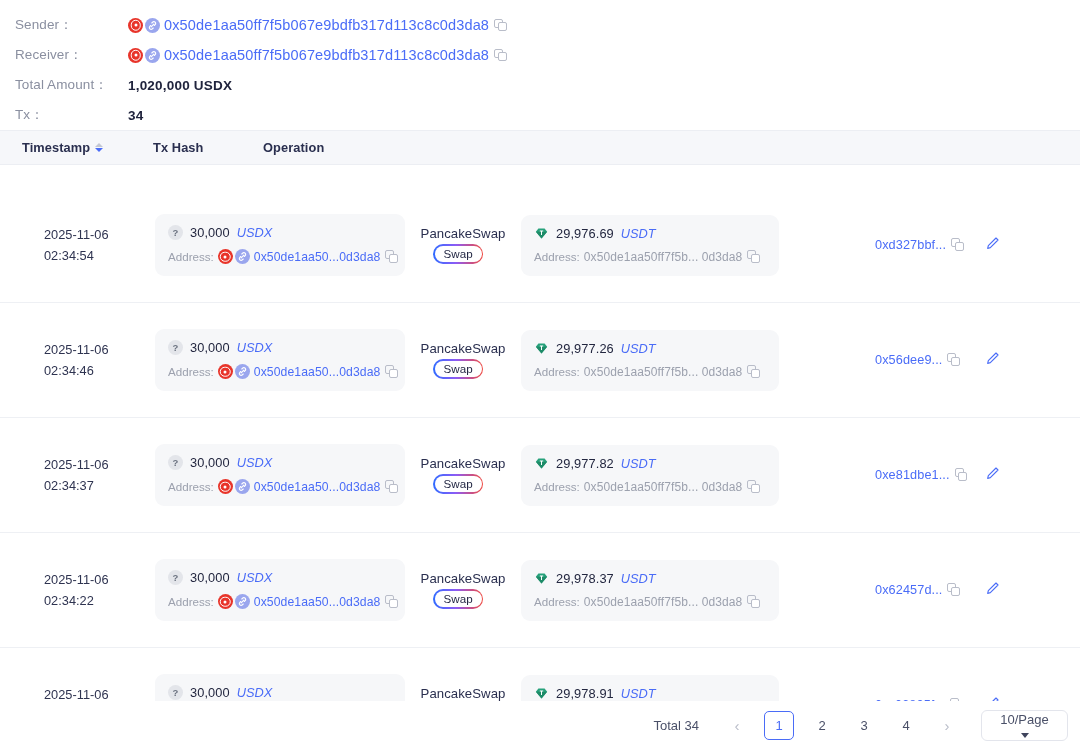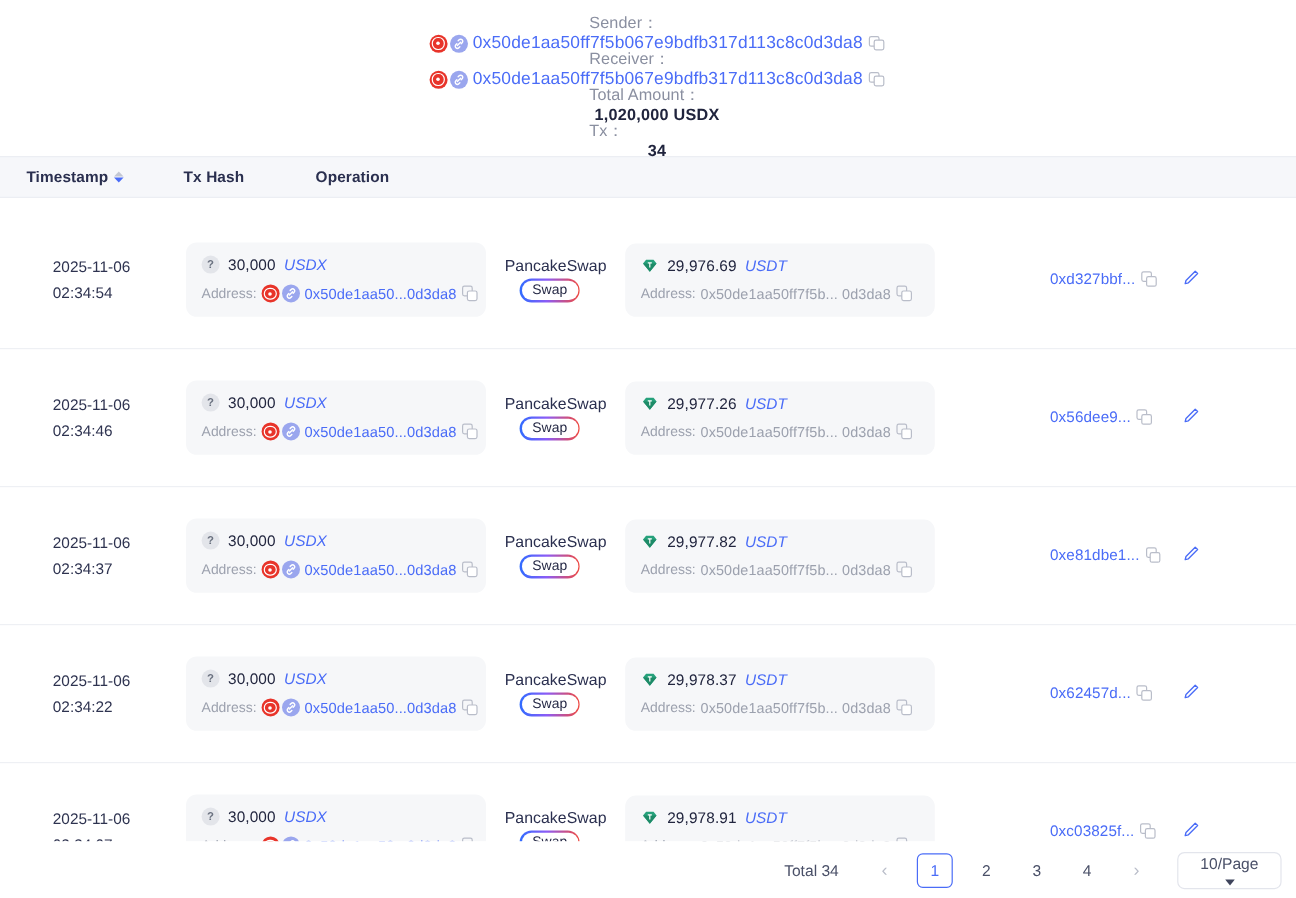--- a/index.html
+++ b/index.html
@@ -7,21 +7,21 @@
     margin: 0; padding: 0;
     width: 1080px; height: 748px;
     background: #ffffff;
     font-family: "Liberation Sans", sans-serif;
     -webkit-font-smoothing: antialiased;
   }
   .page { position: relative; width: 1080px; height: 748px; overflow: hidden; background:#fff; }
 
   
   .summary { padding: 10px 0 0 0; }
-  .sum-row { display: flex; align-items: center; height: 30px; padding-left: 15px; flex-direction: column; }
+  .sum-row { display: flex; align-items: center; height: 30px; padding-left: 15px; }
   .sum-label {
     width: 113px; flex: none;
     color: #8a8fa0; font-size: 13.5px; letter-spacing: .1px;
   }
   .sum-value { display: flex; align-items: center; font-size: 13.5px; color: #1f2340; }
   .sum-value.bold { font-weight: 700; color:#20243d; letter-spacing:.2px;}
   .addr-link {
     color: #4a6cf7; font-size: 14.5px; letter-spacing: .15px; cursor: pointer; white-space: nowrap;
   }
 
@@ -125,21 +125,21 @@
     border:1px solid transparent; margin:0 7px;
   }
   .pg-btn.arrow{ color:#b9bdc9; font-size:15px; margin:0 6px;}
   .pg-btn.active{ border:1px solid #4a6cf7; color:#4a6cf7; background:#fff; min-width:30px;}
   .page-size{
     margin-left:14px; height:31px; min-width:87px; border:1px solid #e3e5ec; border-radius:6px;
     display:flex; align-items:center; justify-content:center; gap:6px;
     font-size:13px; color:#4a5068; cursor:pointer; background:#fff;flex-direction:column;
   }
   .caret{ width:0;height:0;border-left:4.5px solid transparent;border-right:4.5px solid transparent;border-top:5.5px solid #3f445c;}
-  .scroll-clip{ position:absolute; left:0; top:176px; width:1080px; height:529px; overflow:hidden; }
+  .scroll-clip{ position:absolute; left:0; top:188px; width:1080px; height:529px; overflow:hidden; }
 </style>
 </head>
 <body>
 
 <div class="page">
 
   <div class="summary">
 
     <div class="sum-row">
       <div class="sum-label">Sender：</div>

